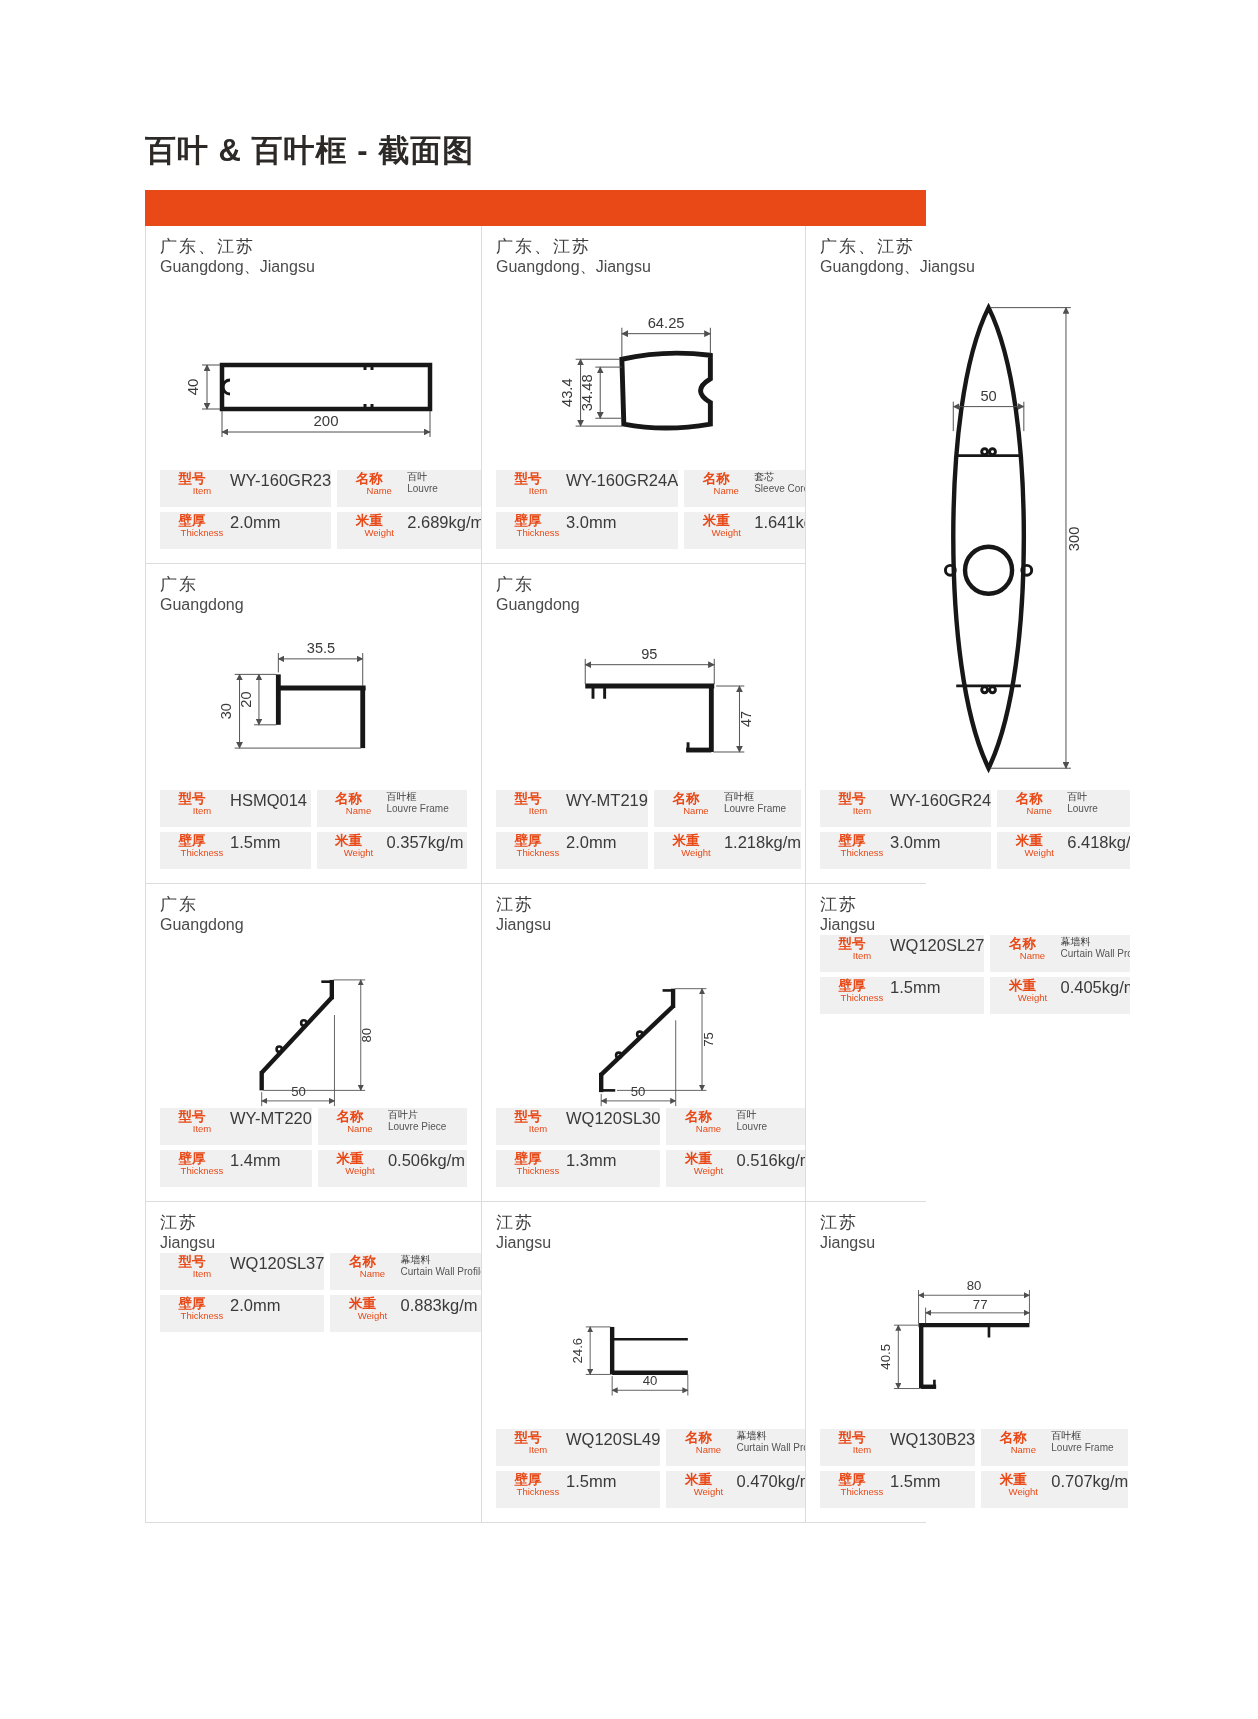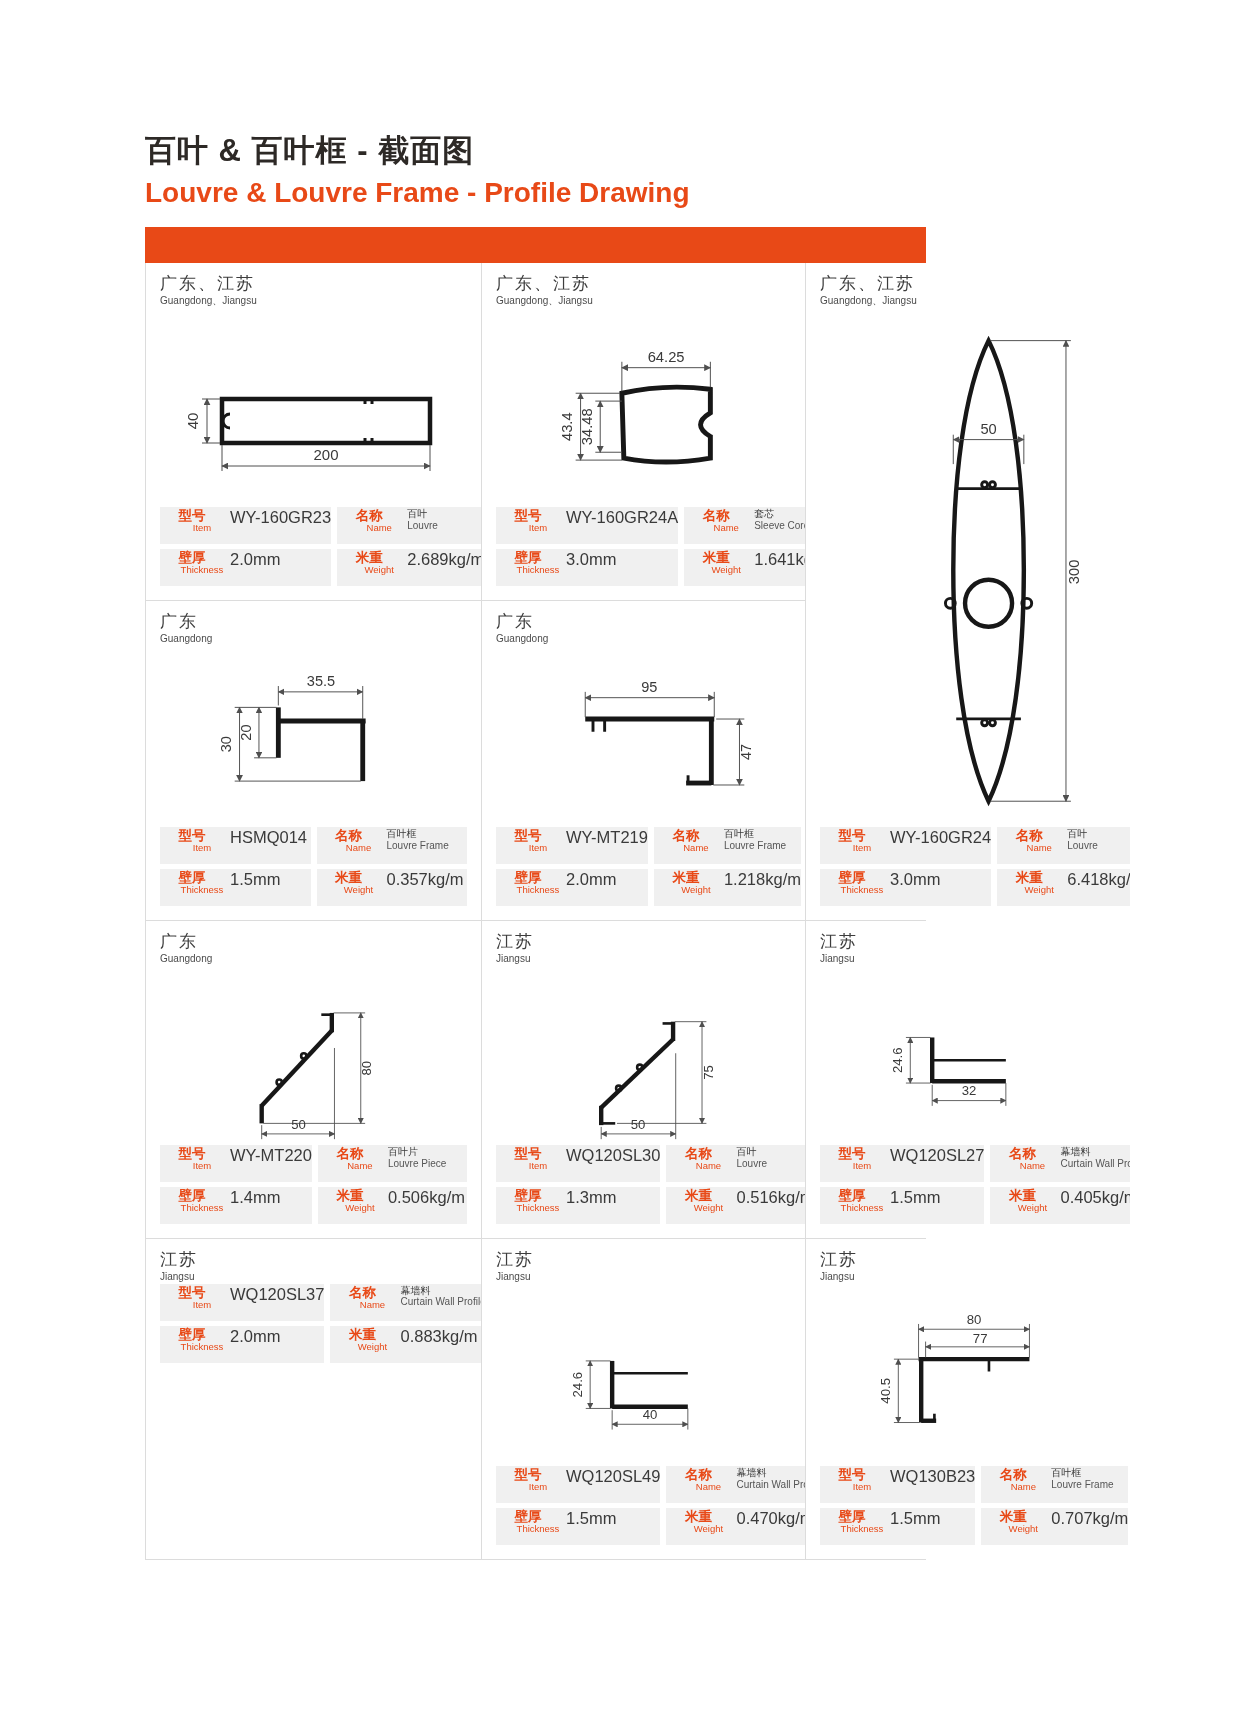--- a/index.html
+++ b/index.html
@@ -17,21 +17,21 @@
     display:grid;
     grid-template-columns:335px 323px 324px;
     grid-template-rows:337px 319px 317px 320px;
     gap:1px;background:var(--grid-line);
     border:1px solid var(--grid-line);border-top:none;
   }
   .cell{background:#fff;padding:12px 14px 14px 14px;display:flex;flex-direction:column;overflow:hidden;}
   .span2{grid-column:3;grid-row:1 / span 2;}
   .region{line-height:1.1;margin-bottom:2px;}
   .rzh{font-size:17px;color:#3d3d3d;letter-spacing:2px;}
-  .ren{font-size:10px;color:#4b4b4b;margin-top:1px;}
+  .ren{font-size:16px;color:#4b4b4b;margin-top:1px;}
   .draw{flex:1;display:flex;align-items:center;justify-content:flex-start;min-height:0;}
   .itable{display:grid;grid-template-columns:1fr 1fr;gap:5px 6px;margin-top:auto;}
   .ibox{background:var(--cell-bg);display:flex;min-height:33px;padding:2px 0;}
   .ilabel{width:64px;flex:none;text-align:center;color:var(--accent);line-height:1.05;}
   .lzh{font-size:13.5px;font-weight:bold;}
   .len{font-size:9.5px;padding-left:20px;}
   .ival{font-size:16.5px;color:#3a3a3a;padding-left:6px;white-space:nowrap;line-height:1.05;}
   .namev .vzh{font-size:10px;}
   .namev .ven{font-size:10px;color:#555;margin-top:1px;}
   svg{display:block;}
@@ -40,21 +40,20 @@
   .pl{fill:none;stroke:#171717;stroke-width:4.5;}
   .p2{fill:none;stroke:#171717;stroke-width:3;}
   .d{stroke:#4f4f4f;stroke-width:1;fill:none;marker-start:url(#arr);marker-end:url(#arr);}
   .e{stroke:#4f4f4f;stroke-width:1;fill:none;}
 </style>
 </head>
 <body>
 
 <div class="content">
   <h1 class="title-zh">百叶 &amp; 百叶框 - 截面图</h1>
-  <h2 class="title-en">Louvre &amp; Louvre Frame - Profile Drawing</h2>
   <div class="bar"></div>
 
   <div class="grid">
 
     <div class="cell">
       <div class="region">
         <div class="rzh">广东、江苏</div>
         <div class="ren">Guangdong、Jiangsu</div>
       </div>
       <div class="draw">
@@ -460,33 +459,20 @@
     </div>
   </div>
 </div>
     </div>
 
     <div class="cell">
       <div class="region">
         <div class="rzh">江苏</div>
         <div class="ren">Jiangsu</div>
       </div>
-      <div class="draw">
-        <svg width="263" height="172" viewBox="0 0 300 196">
-          <path class="p" d="M128 78 V130"></path>
-          <path class="p2" d="M130 104 H212"></path>
-          <path class="p" d="M128 128 H212"></path>
-          <path class="e" d="M126 78 H98 M126 130 H98"></path>
-          <path class="d" d="M103 78 V130"></path>
-          <text text-anchor="middle" x="94" y="104" transform="rotate(-90 94 104)">24.6</text>
-          <path class="e" d="M128 132 V156 M212 130 V156"></path>
-          <path class="d" d="M128 150 H212"></path>
-          <text text-anchor="middle" x="170" y="144">32</text>
-        </svg>
-      </div>
       <div class="table-slot">
   <div class="itable">
     <div class="ibox">
       <div class="ilabel">
         <div class="lzh">型号</div>
         <div class="len">Item</div>
       </div>
       <div class="ival">WQ120SL27</div>
     </div>
     <div class="ibox">

